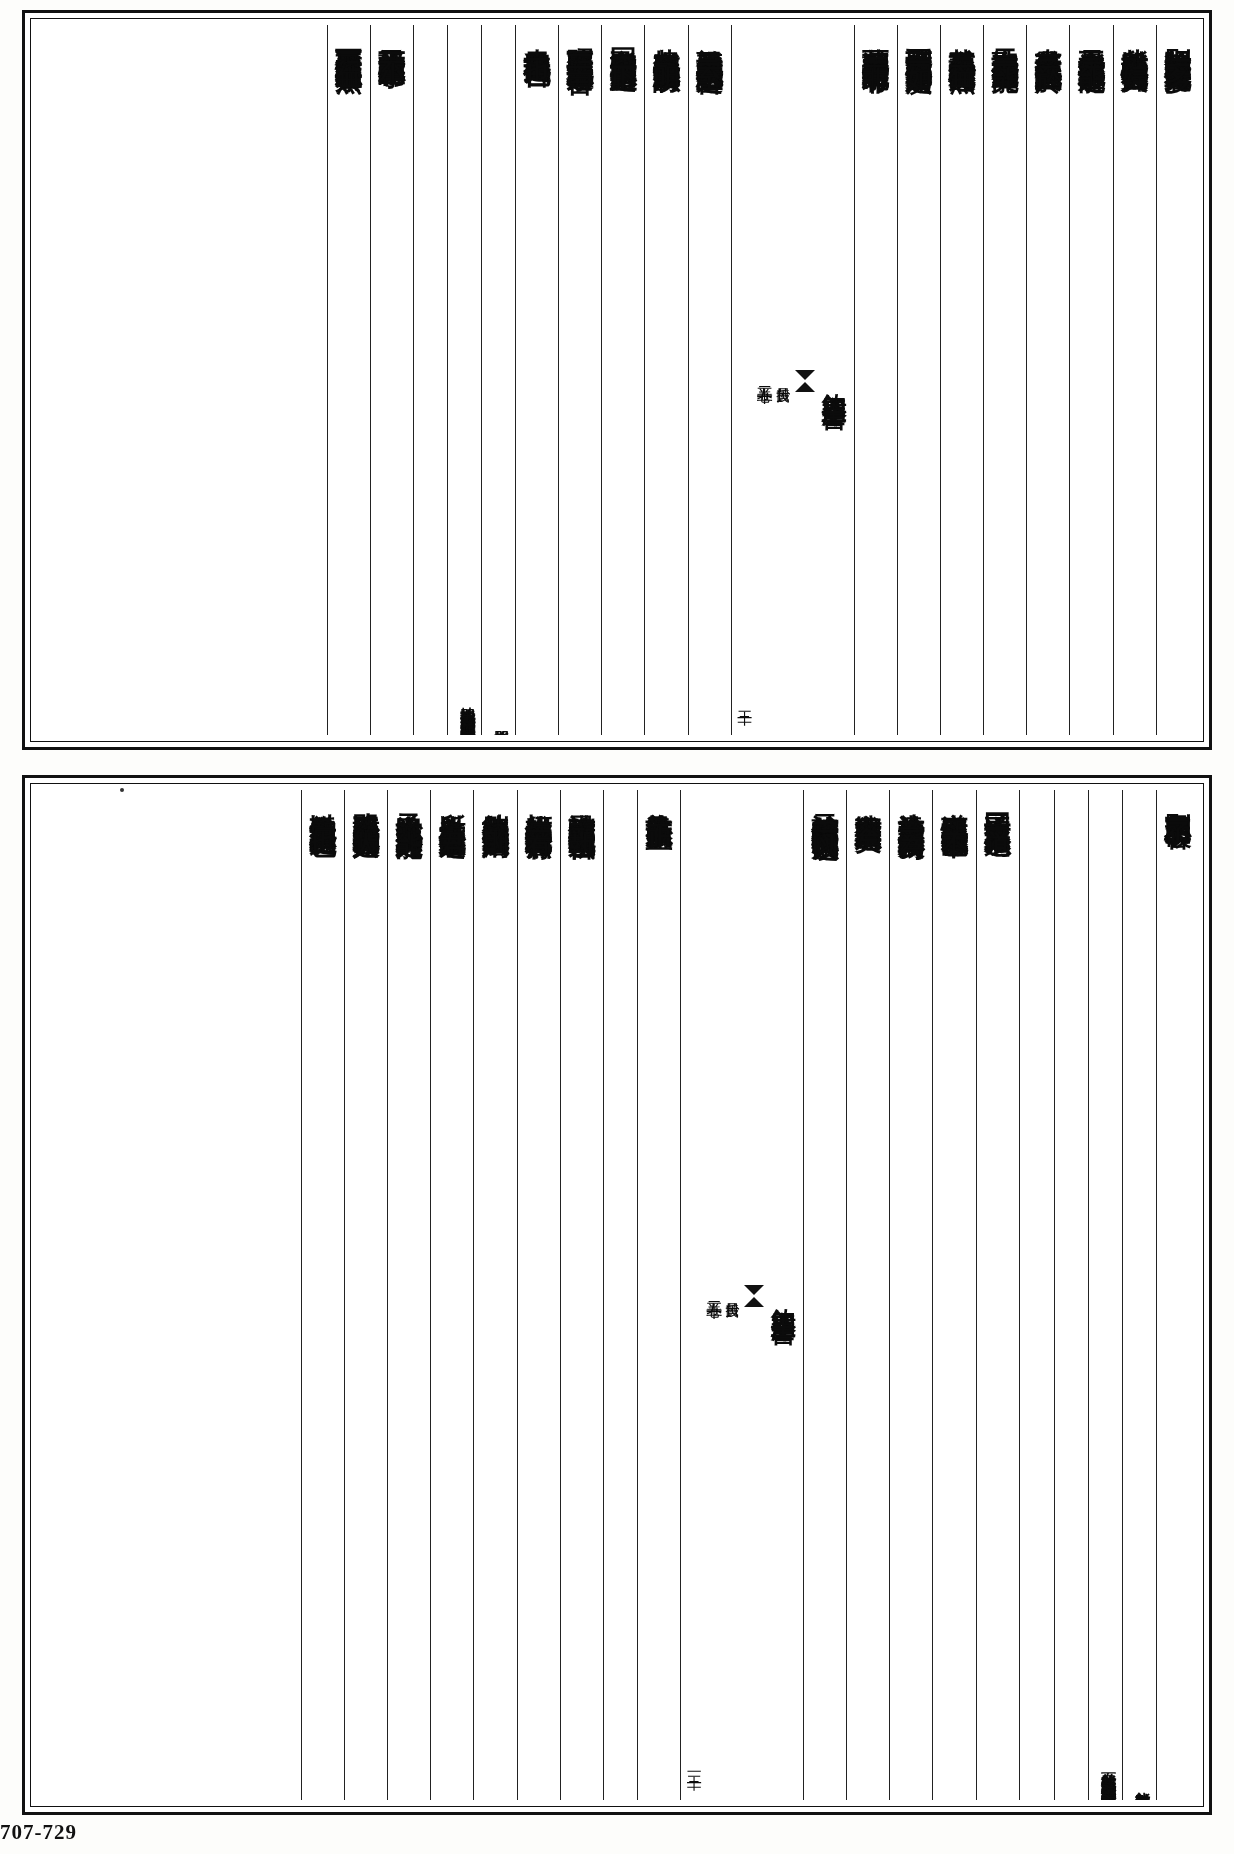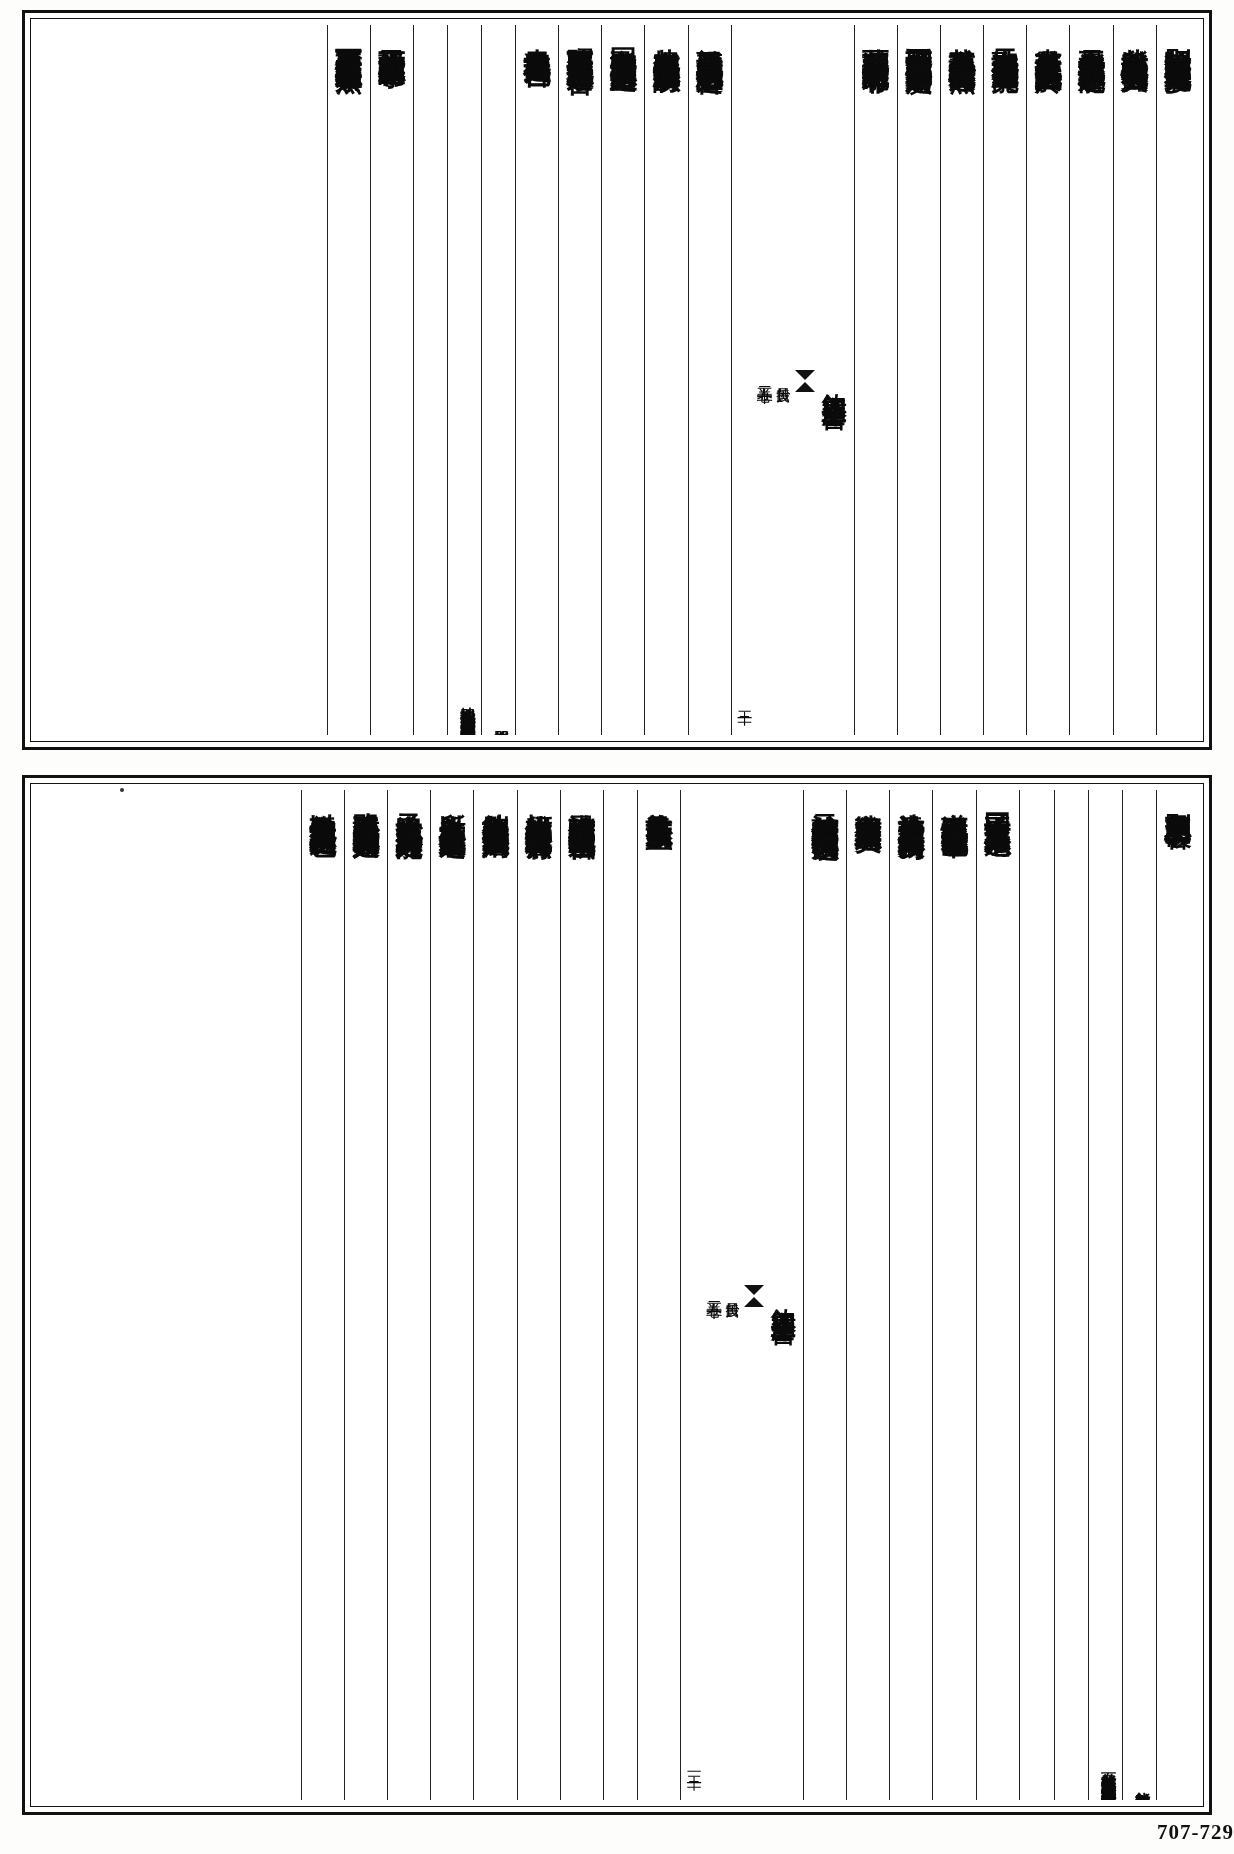--- a/index.html
+++ b/index.html
@@ -142,21 +142,21 @@
     border-left: 1px solid #222;
     height: 100%;
     min-width: 34px;
   }
 
   .footer {
     position: absolute;
     left: 0;
     top: 1820px;
     width: 1234px;
-    text-align: right;
+    text-align: left;
     font-size: 21px;
     letter-spacing: 1px;
     color: #111;
     font-family: "Liberation Serif", serif;
     font-weight: 700;
   }
 
   
   .speck {
     position: absolute;

